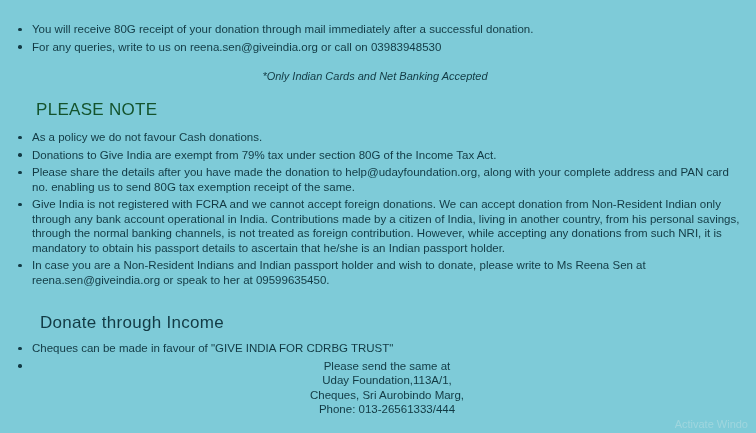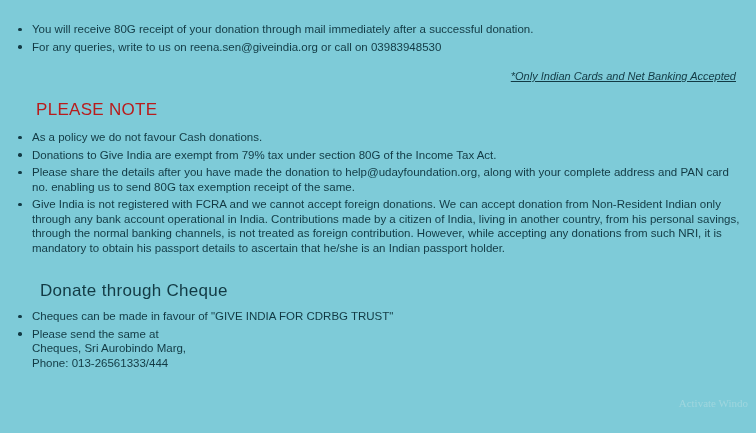--- a/index.html
+++ b/index.html
@@ -39,53 +39,53 @@
     content: "";
     position: absolute;
     left: 4px;
     top: 5.5px;
     width: 3.5px;
     height: 3.5px;
     border-radius: 50%;
     background: #123a44;
   }
   .note-line {
-    text-align: right;
+    text-align: center;
     font-style: italic;
     font-size: 11px;
     color: #123a44;
     margin-top: 16px;
     padding-right: 6px;
-    text-decoration: underline;
   }
   h2.section-title {
     font-size: 17px;
     font-weight: normal;
     letter-spacing: 0.3px;
-    color: #b91c1c;
+    color: #14532d;
     margin: 18px 0 10px 22px;
   }
   h2.cheque-title {
     font-size: 17px;
     font-weight: normal;
     letter-spacing: 0.3px;
     color: #123a44;
     margin: 26px 0 8px 26px;
   }
   .addr-line {
     display: block;
     padding-left: 0;
+    text-align: center;
   }
   .watermark {
     position: absolute;
     right: 8px;
-    bottom: 24px;
+    bottom: 3px;
     font-size: 11px;
     color: #9fd6de;
-    font-family: Liberation Serif, serif;
+    font-family: Liberation Sans, sans-serif;
     white-space: nowrap;
   }
   .top-list { margin-top: 2px; }
 </style>
 </head>
 <body>
 
 <div class="page">
 
   <ul class="bullets top-list">
@@ -95,27 +95,29 @@
 
   <div class="note-line">*Only Indian Cards and Net Banking Accepted</div>
 
   <h2 class="section-title">PLEASE NOTE</h2>
 
   <ul class="bullets">
     <li>As a policy we do not favour Cash donations.</li>
     <li>Donations to Give India are exempt from 79% tax under section 80G of the Income Tax Act.</li>
     <li>Please share the details after you have made the donation to help@udayfoundation.org, along with your complete address and PAN card no. enabling us to send 80G tax exemption receipt of the same.</li>
     <li>Give India is not registered with FCRA and we cannot accept foreign donations. We can accept donation from Non-Resident Indian only through any bank account operational in India. Contributions made by a citizen of India, living in another country, from his personal savings, through the normal banking channels, is not treated as foreign contribution. However, while accepting any donations from such NRI, it is mandatory to obtain his passport details to ascertain that he/she is an Indian passport holder.</li>
+    <li>In case you are a Non-Resident Indians and Indian passport holder and wish to donate, please write to Ms Reena Sen at reena.sen@giveindia.org or speak to her at 09599635450.</li>
   </ul>
 
-  <h2 class="cheque-title">Donate through Cheque</h2>
+  <h2 class="cheque-title">Donate through Income</h2>
 
   <ul class="bullets">
     <li>Cheques can be made in favour of "GIVE INDIA FOR CDRBG TRUST"</li>
     <li>
       <span class="addr-line">Please send the same at</span>
+      <span class="addr-line">Uday Foundation,113A/1,</span>
       <span class="addr-line">Cheques, Sri Aurobindo Marg,</span>
       <span class="addr-line">Phone: 013-26561333/444</span>
     </li>
   </ul>
 
   <div class="watermark">Activate Windo</div>
 </div>
 
 </body></html>

